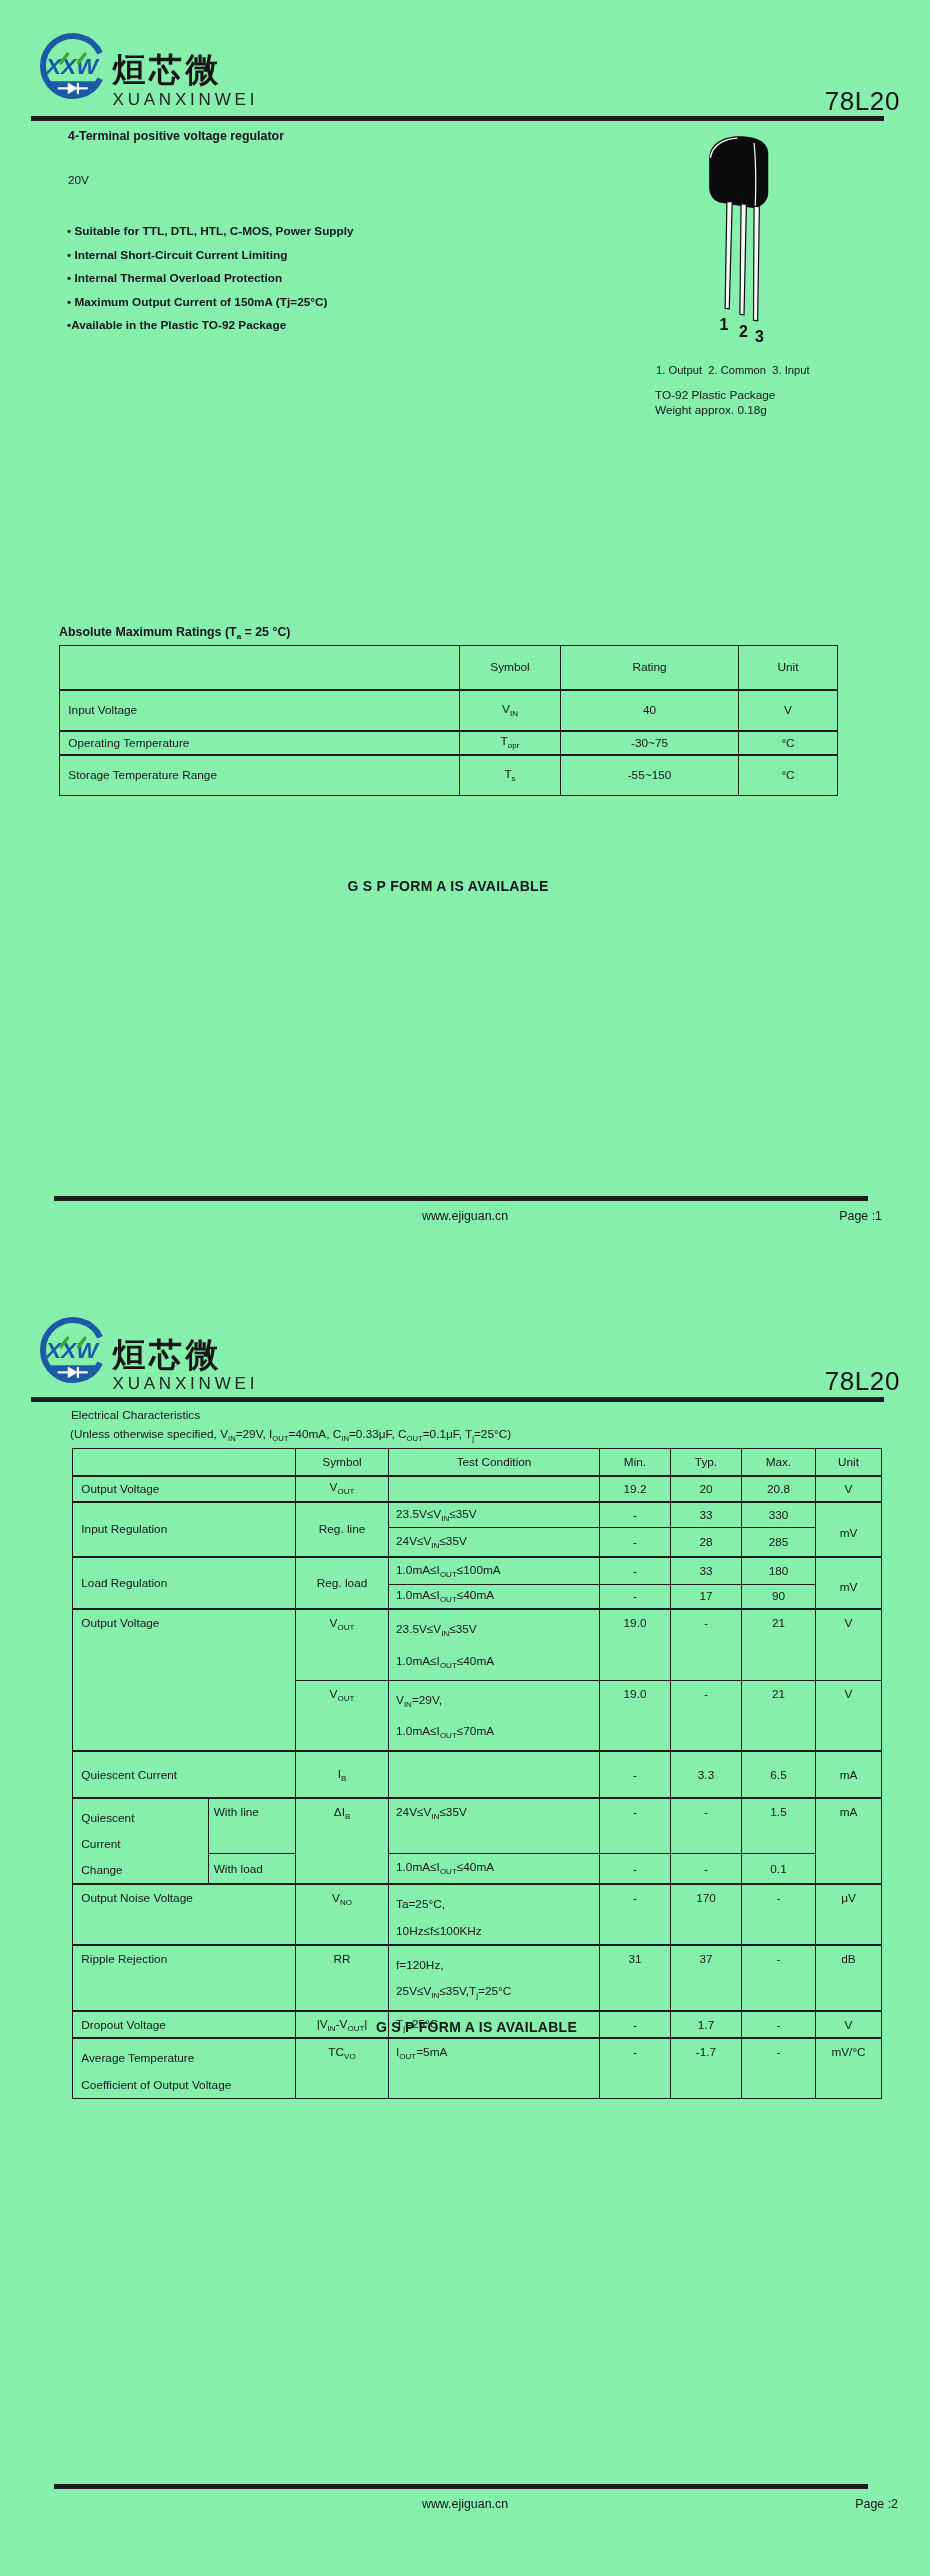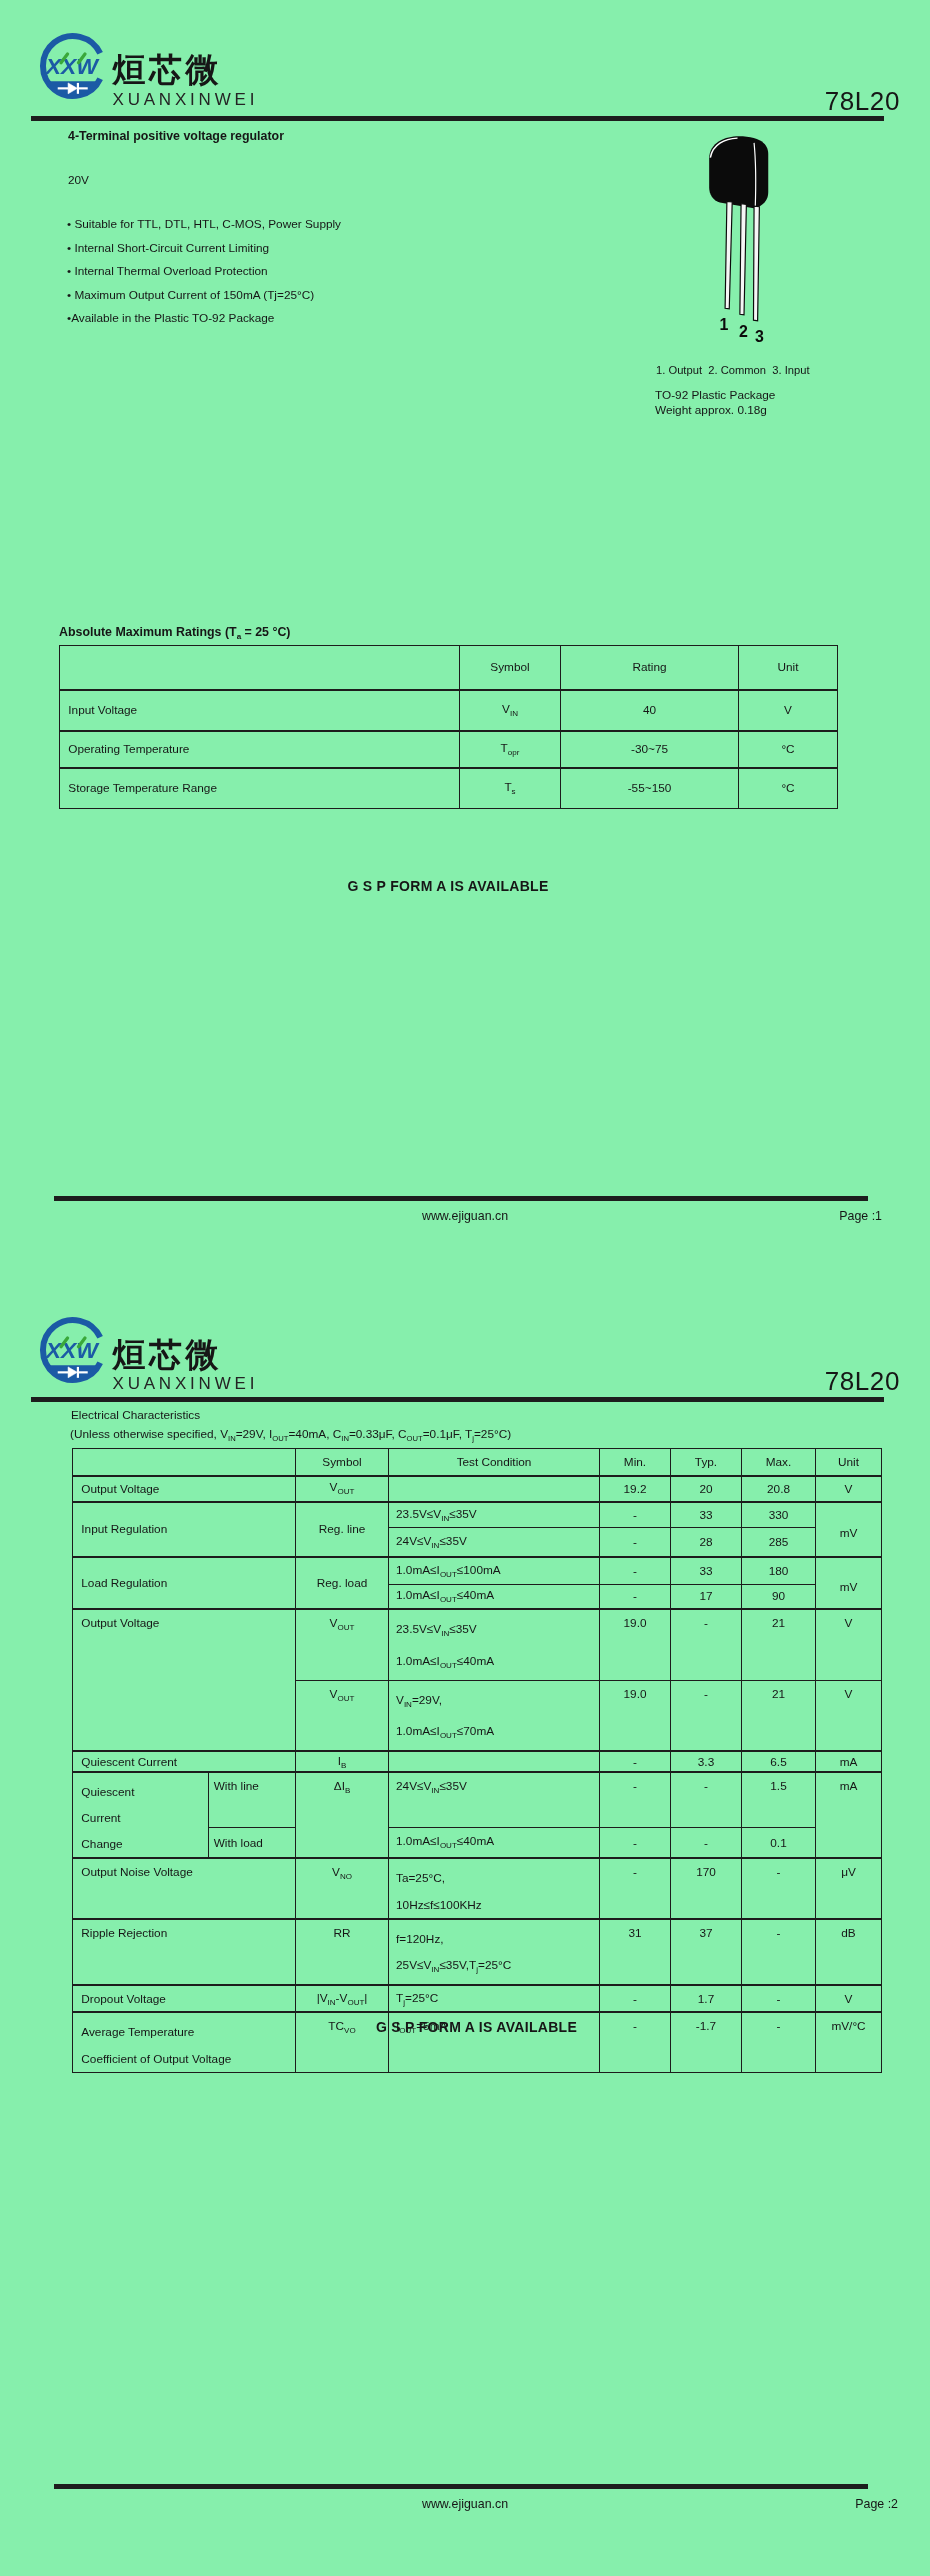--- a/index.html
+++ b/index.html
@@ -73,21 +73,21 @@
         <div class="brand-en">XUANXINWEI</div>
       </div>
     </div>
 
     <div class="partnum abs" style="right:46px;top:86px;">78L20</div>
     <div class="bar abs" style="left:31px;top:116px;width:853px;height:4.7px;"></div>
 
     <div class="doc-title abs" style="left:68px;top:129px;">4-Terminal positive voltage regulator</div>
     <div class="plain abs" style="left:68px;top:173px;">20V</div>
 
-    <div class="features abs" style="left:67px;top:213px;">
+    <div class="features abs" style="left:67px;top:220px;font-weight:bold;">
       <div>• Suitable for TTL, DTL, HTL, C-MOS, Power Supply</div>
       <div>• Internal Short-Circuit Current Limiting</div>
       <div>• Internal Thermal Overload Protection</div>
       <div>• Maximum Output Current of 150mA (Tj=25°C)</div>
       <div>•Available in the Plastic TO-92 Package</div>
     </div>
 
     <svg class="abs" style="left:696px;top:134px;" width="86" height="208" viewBox="0 0 145 352">
       <path d="M22,42 C22,14 50,4 72,4 C102,4 122,13 122,34 L122,98 C122,112 114,120 100,126 L40,116 C28,112 22,102 22,90 Z" fill="#0b0b0b"></path>
       <path d="M24,40 C28,18 48,8 70,7" stroke="#ffffff" stroke-width="2.5" fill="none"></path>
@@ -125,21 +125,21 @@
         <td class="ctr">Symbol</td>
         <td class="ctr">Rating</td>
         <td class="ctr">Unit</td>
       </tr>
       <tr style="height:41px;">
         <td class="pl">Input Voltage</td>
         <td class="ctr">V<sub>IN</sub></td>
         <td class="ctr">40</td>
         <td class="ctr">V</td>
       </tr>
-      <tr style="height:37px;">
+      <tr style="height:24px;">
         <td class="pl">Operating Temperature</td>
         <td class="ctr">T<sub>opr</sub></td>
         <td class="ctr">-30~75</td>
         <td class="ctr">°C</td>
       </tr>
       <tr style="height:41px;">
         <td class="pl">Storage Temperature Range</td>
         <td class="ctr">T<sub>s</sub></td>
         <td class="ctr">-55~150</td>
         <td class="ctr">°C</td>
@@ -252,21 +252,21 @@
         <td class="ctr">V</td>
       </tr>
       <tr class="vt" style="height:54px;">
         <td class="ctr">V<sub>OUT</sub></td>
         <td class="tl ml">V<sub>IN</sub>=29V,<br>1.0mA≤I<sub>OUT</sub>≤70mA</td>
         <td class="ctr">19.0</td>
         <td class="ctr">-</td>
         <td class="ctr">21</td>
         <td class="ctr">V</td>
       </tr>
-      <tr class="grp" style="height:21px;">
+      <tr class="grp" style="height:47px;">
         <td colspan="2" class="pl">Quiescent Current</td>
         <td class="ctr">I<sub>B</sub></td>
         <td class="tl"></td>
         <td class="ctr">-</td>
         <td class="ctr">3.3</td>
         <td class="ctr">6.5</td>
         <td class="ctr">mA</td>
       </tr>
       <tr class="grp vt" style="height:51px;">
         <td rowspan="2" class="pl qcc">Quiescent<br>Current<br>Change</td>

